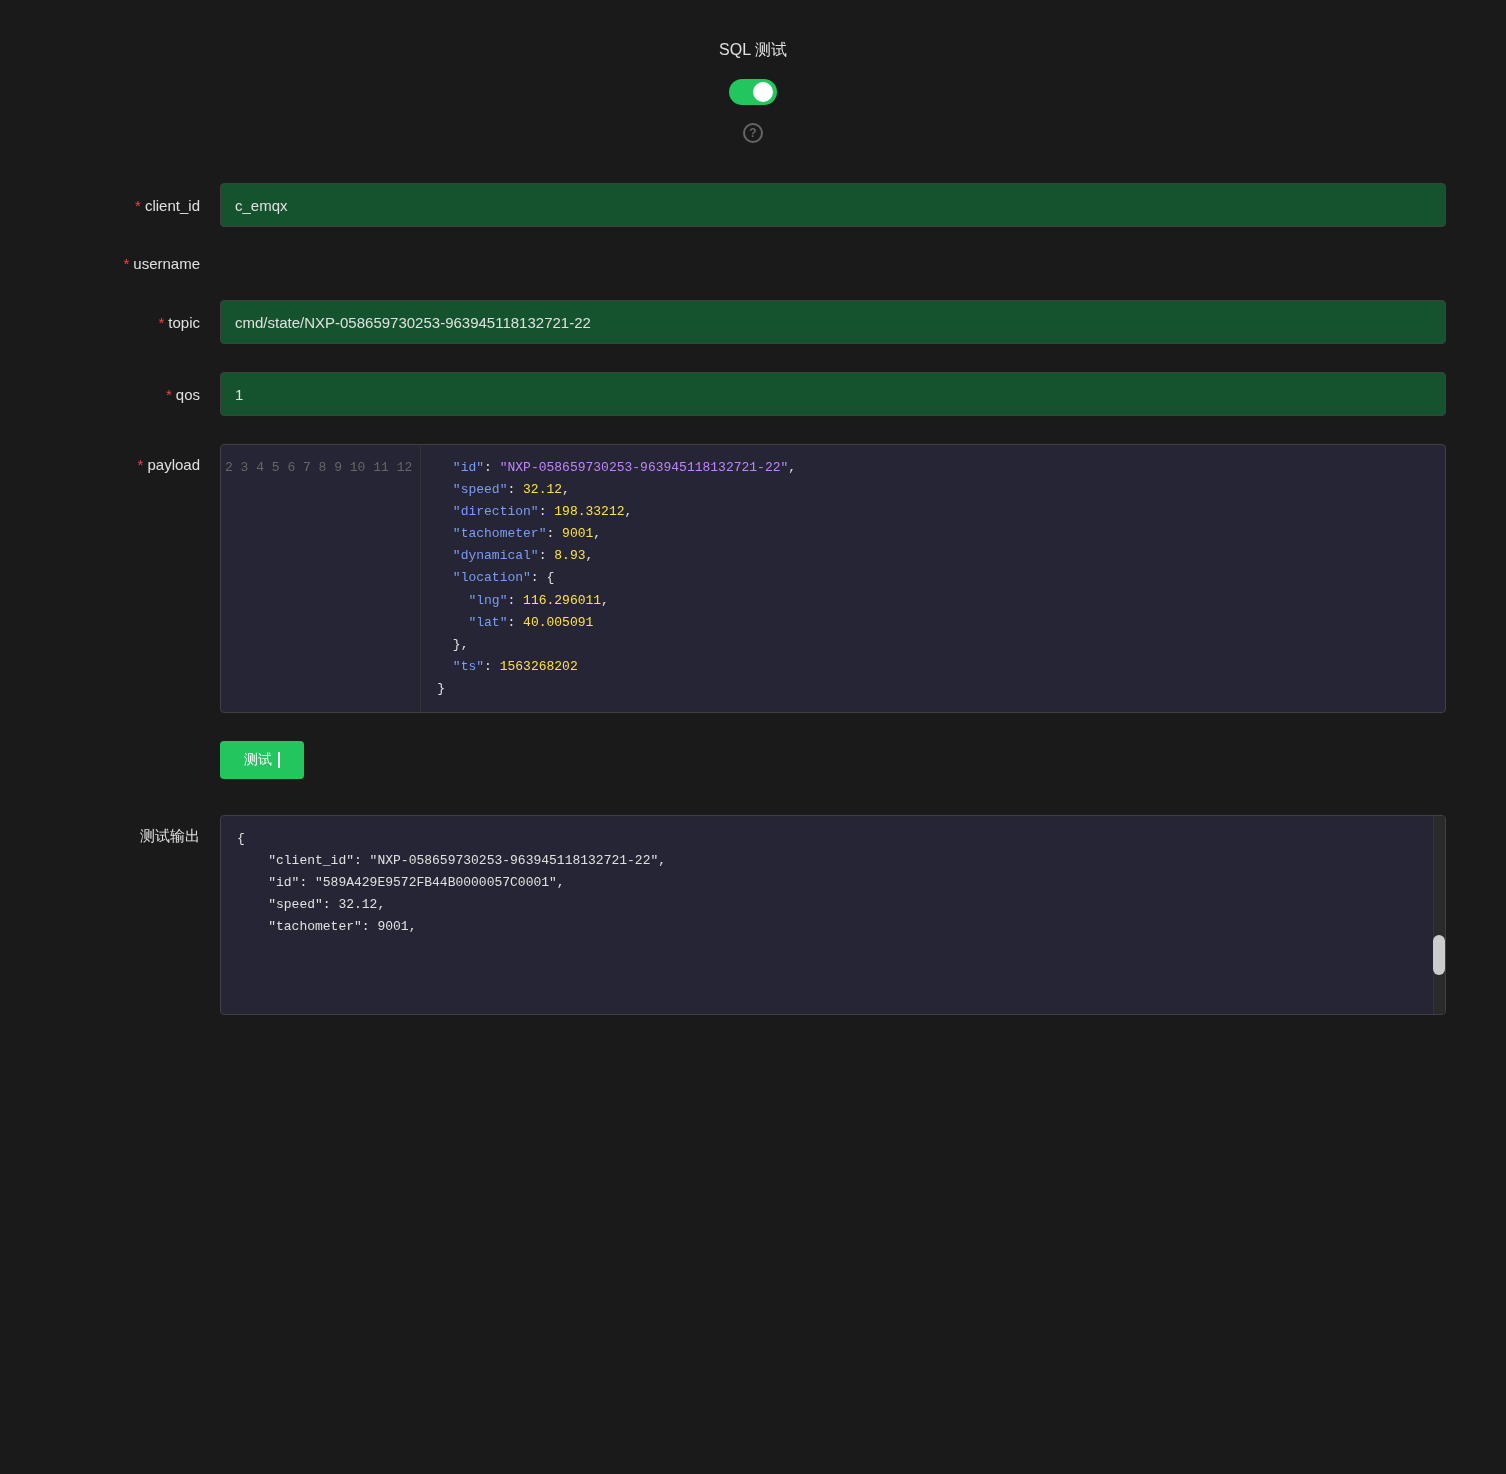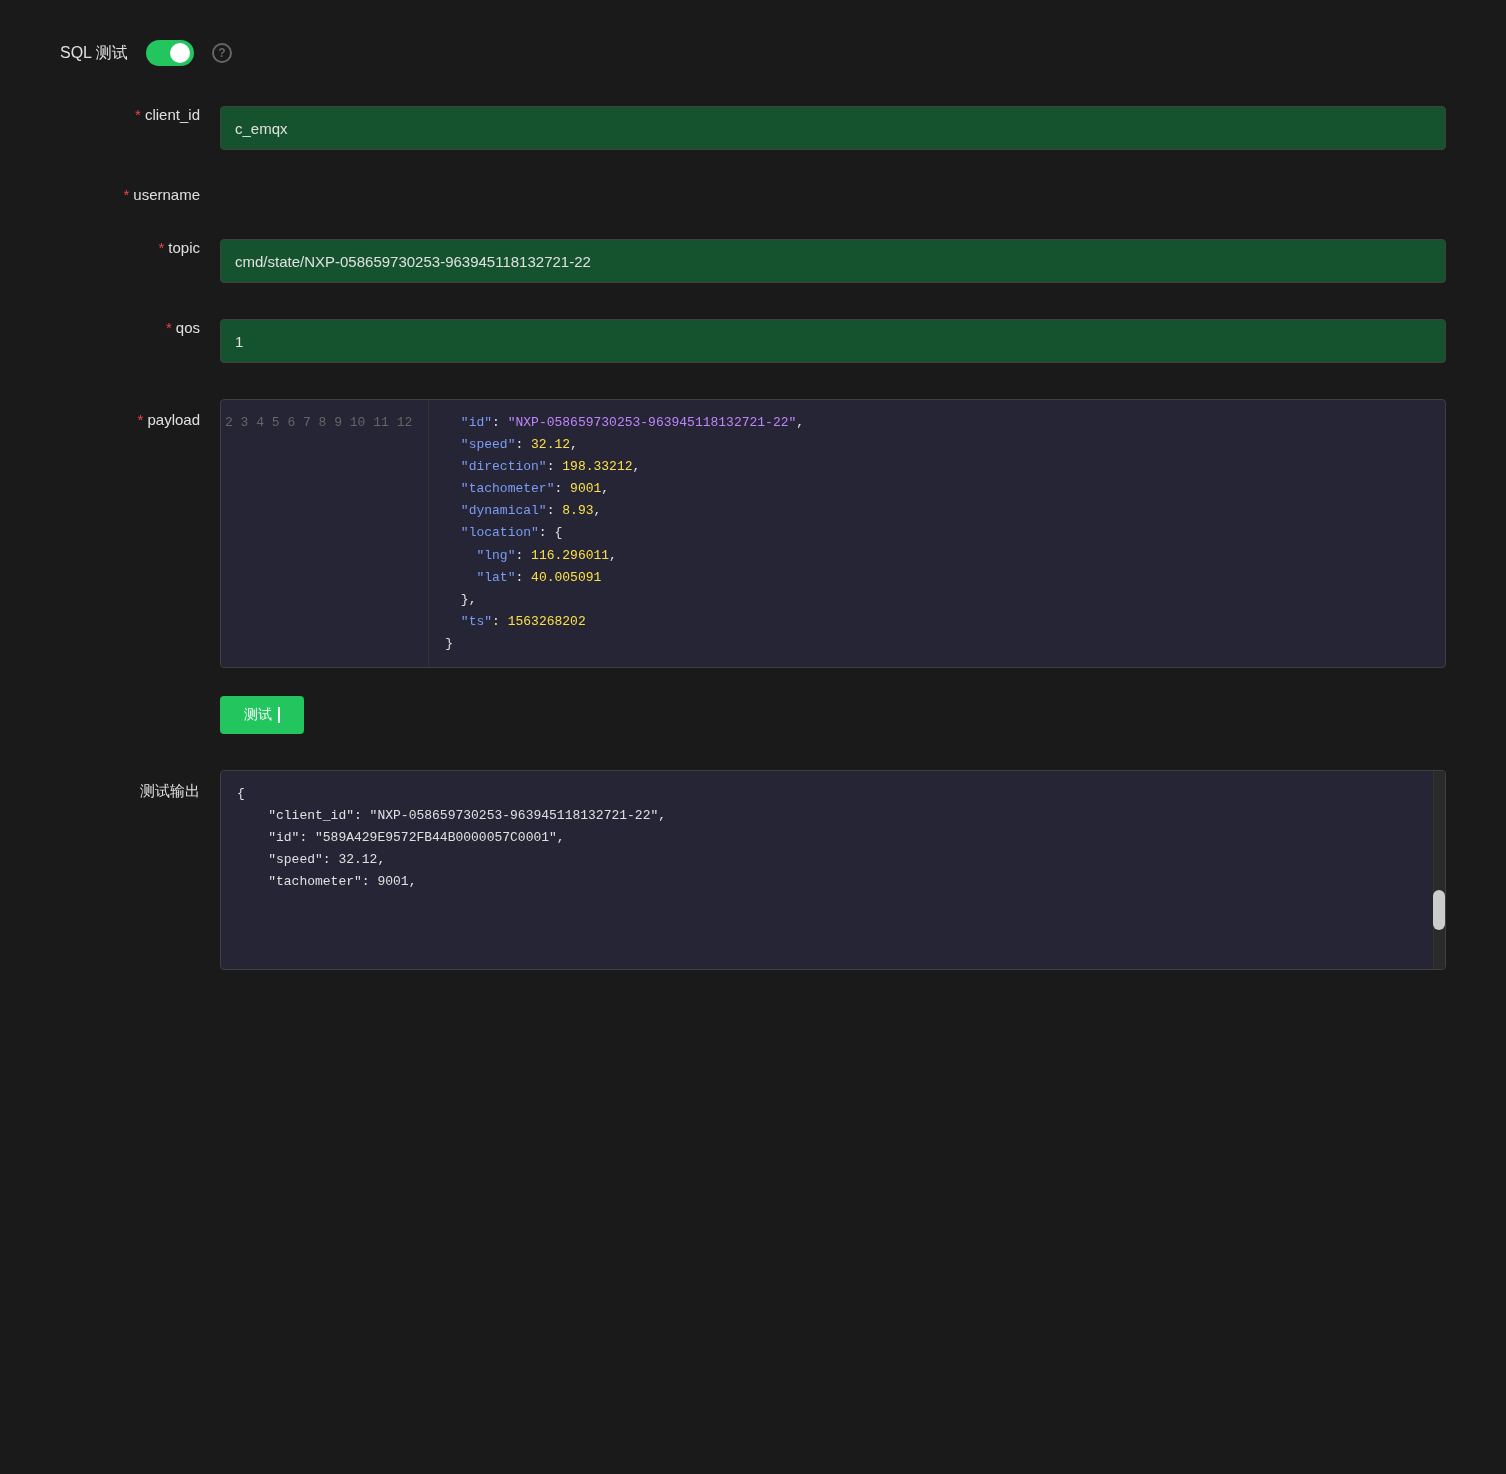--- a/index.html
+++ b/index.html
@@ -16,20 +16,21 @@
       width: 1506px;
       min-height: 1474px;
       padding: 40px 60px;
     }
 
     .sql-test-header {
       display: flex;
       align-items: center;
       gap: 18px;
       margin-bottom: 40px;
+      flex-direction: column;
     }
 
     .sql-test-label {
       color: #e0e0e0;
       font-size: 16px;
     }
 
     .toggle-switch {
       position: relative;
       width: 48px;
@@ -71,22 +72,22 @@
       display: flex;
       align-items: center;
       justify-content: center;
       font-size: 12px;
       font-weight: bold;
       cursor: pointer;
     }
 
     .form-row {
       display: flex;
-      align-items: flex-start;
-      margin-bottom: 36px;
+      align-items: center;
+      margin-bottom: 28px;
     }
 
     .form-label {
       width: 160px;
       text-align: right;
       padding-right: 20px;
       color: #e0e0e0;
       font-size: 15px;
       flex-shrink: 0;
     }
@@ -143,21 +144,21 @@
     .code-editor::-webkit-scrollbar-track {
       background: #2a2a2a;
     }
 
     .code-editor::-webkit-scrollbar-thumb {
       background: #888;
       border-radius: 6px;
     }
 
     .line-numbers {
-      padding: 12px 16px 12px 4px;
+      padding: 12px 8px 12px 4px;
       color: #666;
       font-family: 'Courier New', Courier, monospace;
       font-size: 13px;
       line-height: 1.7;
       text-align: right;
       user-select: none;
       min-width: 44px;
       border-right: 1px solid #333;
     }
 

